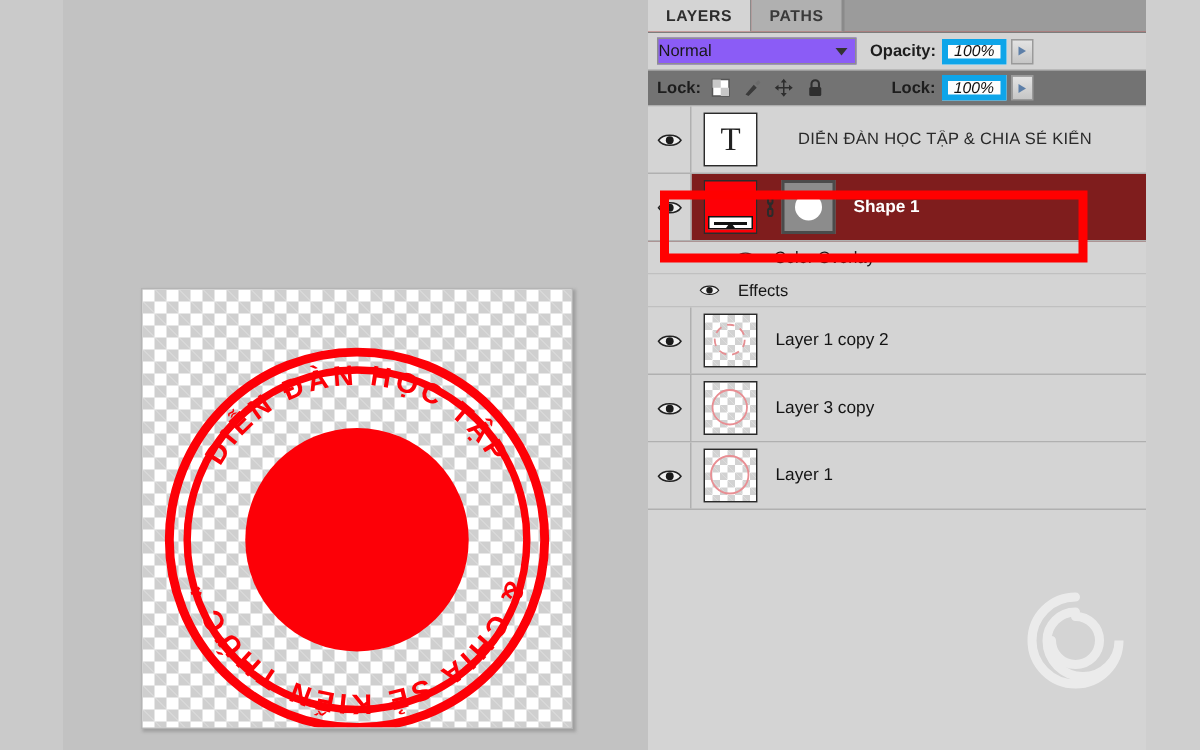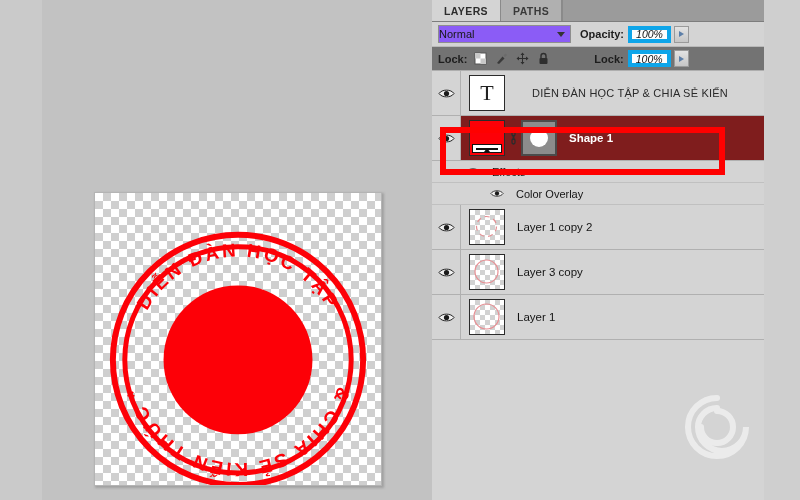--- a/index.html
+++ b/index.html
@@ -354,38 +354,38 @@
           </div>
           <div class="thumb mask">
             <svg width="24" height="24" viewBox="0 0 24 24">
               <circle cx="12" cy="12" r="9" fill="#ffffff"></circle>
             </svg>
           </div>
         </div>
         <div class="layername">Shape 1</div>
       </div>
 
+      <div class="effectrow indent2">
+        <div class="eff-eye-wrap">
+          <svg class="eye" style="width:14px;height:9px" viewBox="0 0 17 11">
+            <path d="M1 5.5 C4 1, 13 1, 16 5.5 C13 10, 4 10, 1 5.5 Z" fill="#efefef" stroke="#222" stroke-width="1"></path>
+            <circle cx="8.5" cy="5.5" r="2.6" fill="#1a1a1a"></circle>
+          </svg>
+        </div>
+        <span class="effectlabel">Color Overlay</span>
+      </div>
+
       <div class="effectrow indent1">
         <div class="eff-eye-wrap">
           <svg class="eye" style="width:14px;height:9px" viewBox="0 0 17 11">
             <path d="M1 5.5 C4 1, 13 1, 16 5.5 C13 10, 4 10, 1 5.5 Z" fill="#efefef" stroke="#222" stroke-width="1"></path>
             <circle cx="8.5" cy="5.5" r="2.6" fill="#1a1a1a"></circle>
           </svg>
         </div>
         <span class="effectlabel">Effects</span>
-      </div>
-
-      <div class="effectrow indent2">
-        <div class="eff-eye-wrap">
-          <svg class="eye" style="width:14px;height:9px" viewBox="0 0 17 11">
-            <path d="M1 5.5 C4 1, 13 1, 16 5.5 C13 10, 4 10, 1 5.5 Z" fill="#efefef" stroke="#222" stroke-width="1"></path>
-            <circle cx="8.5" cy="5.5" r="2.6" fill="#1a1a1a"></circle>
-          </svg>
-        </div>
-        <span class="effectlabel">Color Overlay</span>
       </div>
 
       <div class="layerrow">
         <div class="eyecell">
           <svg class="eye" viewBox="0 0 17 11">
             <path d="M1 5.5 C4 1, 13 1, 16 5.5 C13 10, 4 10, 1 5.5 Z" fill="#efefef" stroke="#222" stroke-width="1"></path>
             <circle cx="8.5" cy="5.5" r="2.6" fill="#1a1a1a"></circle>
           </svg>
         </div>
         <div class="thumbcell">

